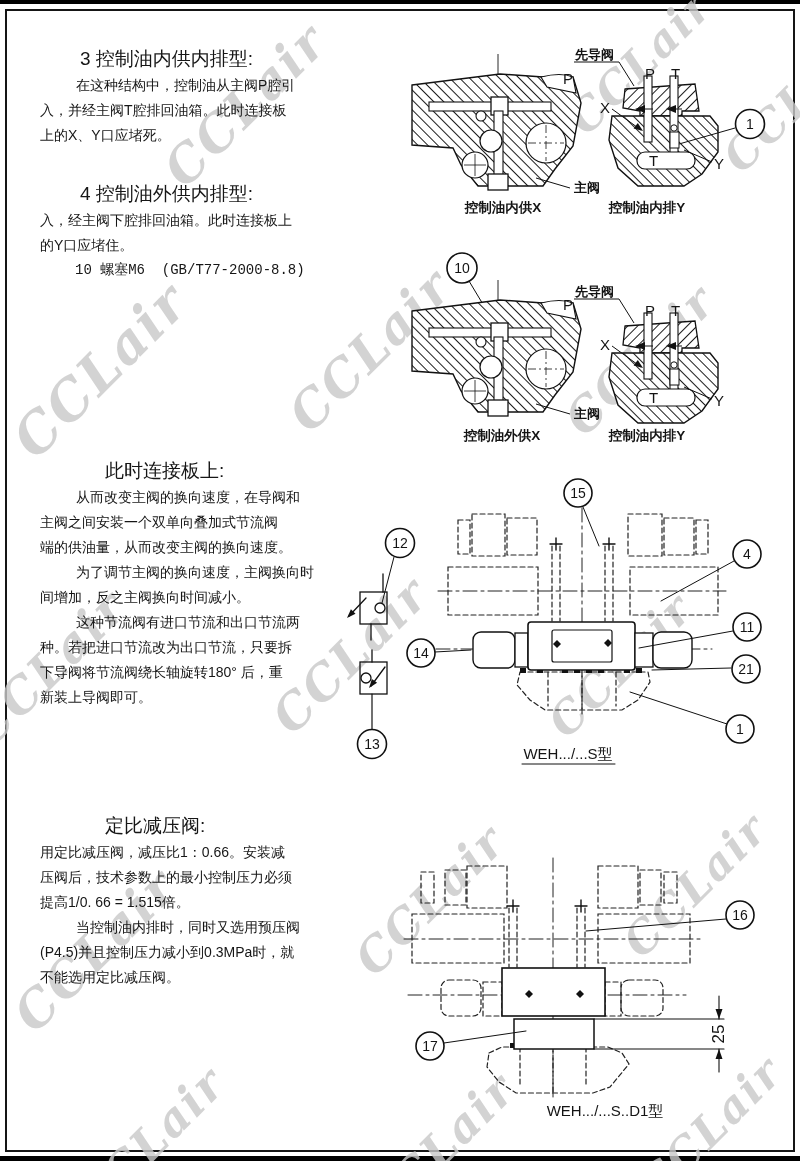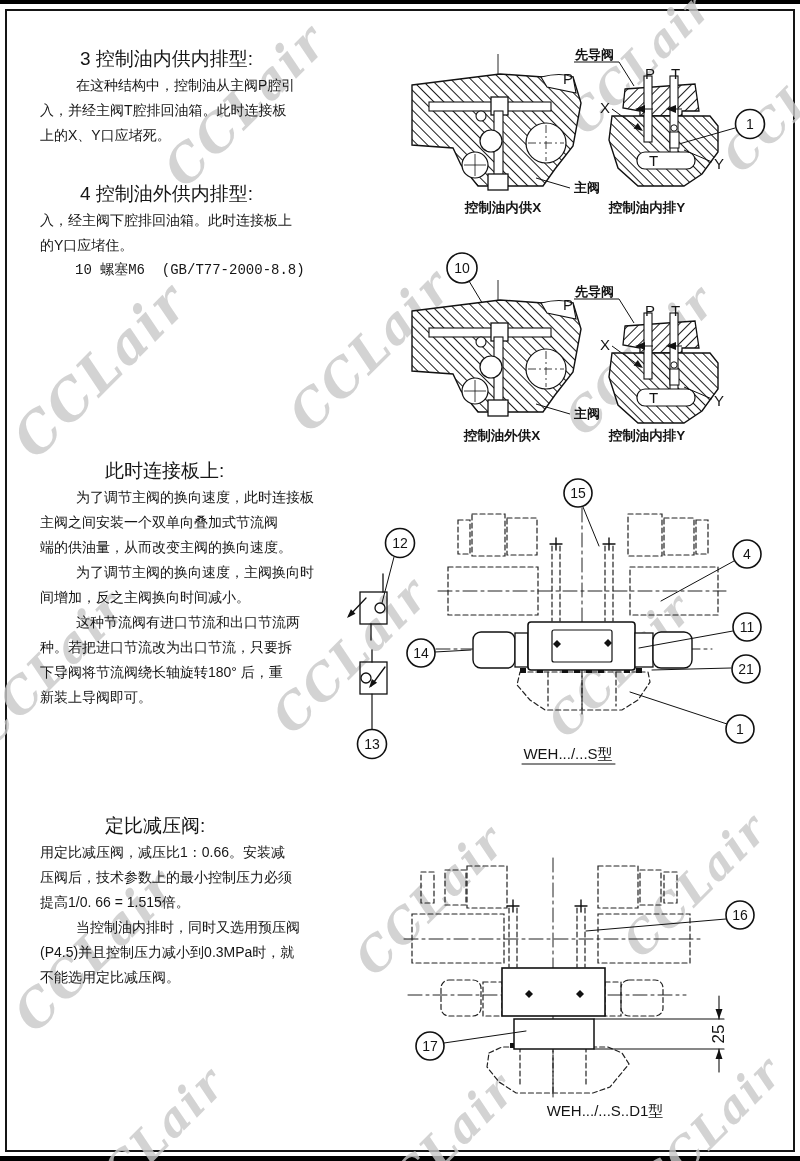--- a/index.html
+++ b/index.html
@@ -60,21 +60,21 @@
 
   <div class="sec" style="left:40px;top:181px">
     <div class="h">4 控制油外供内排型:</div>
     <div class="ln">入，经主阀下腔排回油箱。此时连接板上</div>
     <div class="ln">的Y口应堵住。</div>
     <div class="ln note">10 螺塞M6  (GB/T77-2000-8.8)</div>
   </div>
 
   <div class="sec" style="left:40px;top:458px">
     <div class="h ind-t">此时连接板上:</div>
-    <div class="ln ind">为了调节主阀的换向速度，此时连接板</div>
+    <div class="ln ind">从而改变主阀的换向速度，在导阀和</div>
     <div class="ln">主阀之间安装一个双单向叠加式节流阀</div>
     <div class="ln">端的供油量，从而改变主阀的换向速度。</div>
     <div class="ln ind">为了调节主阀的换向速度，主阀换向时</div>
     <div class="ln">间增加，反之主阀换向时间减小。</div>
     <div class="ln ind">这种节流阀有进口节流和出口节流两</div>
     <div class="ln">种。若把进口节流改为出口节流，只要拆</div>
     <div class="ln">下导阀将节流阀绕长轴旋转180° 后，重</div>
     <div class="ln">新装上导阀即可。</div>
   </div>
 

